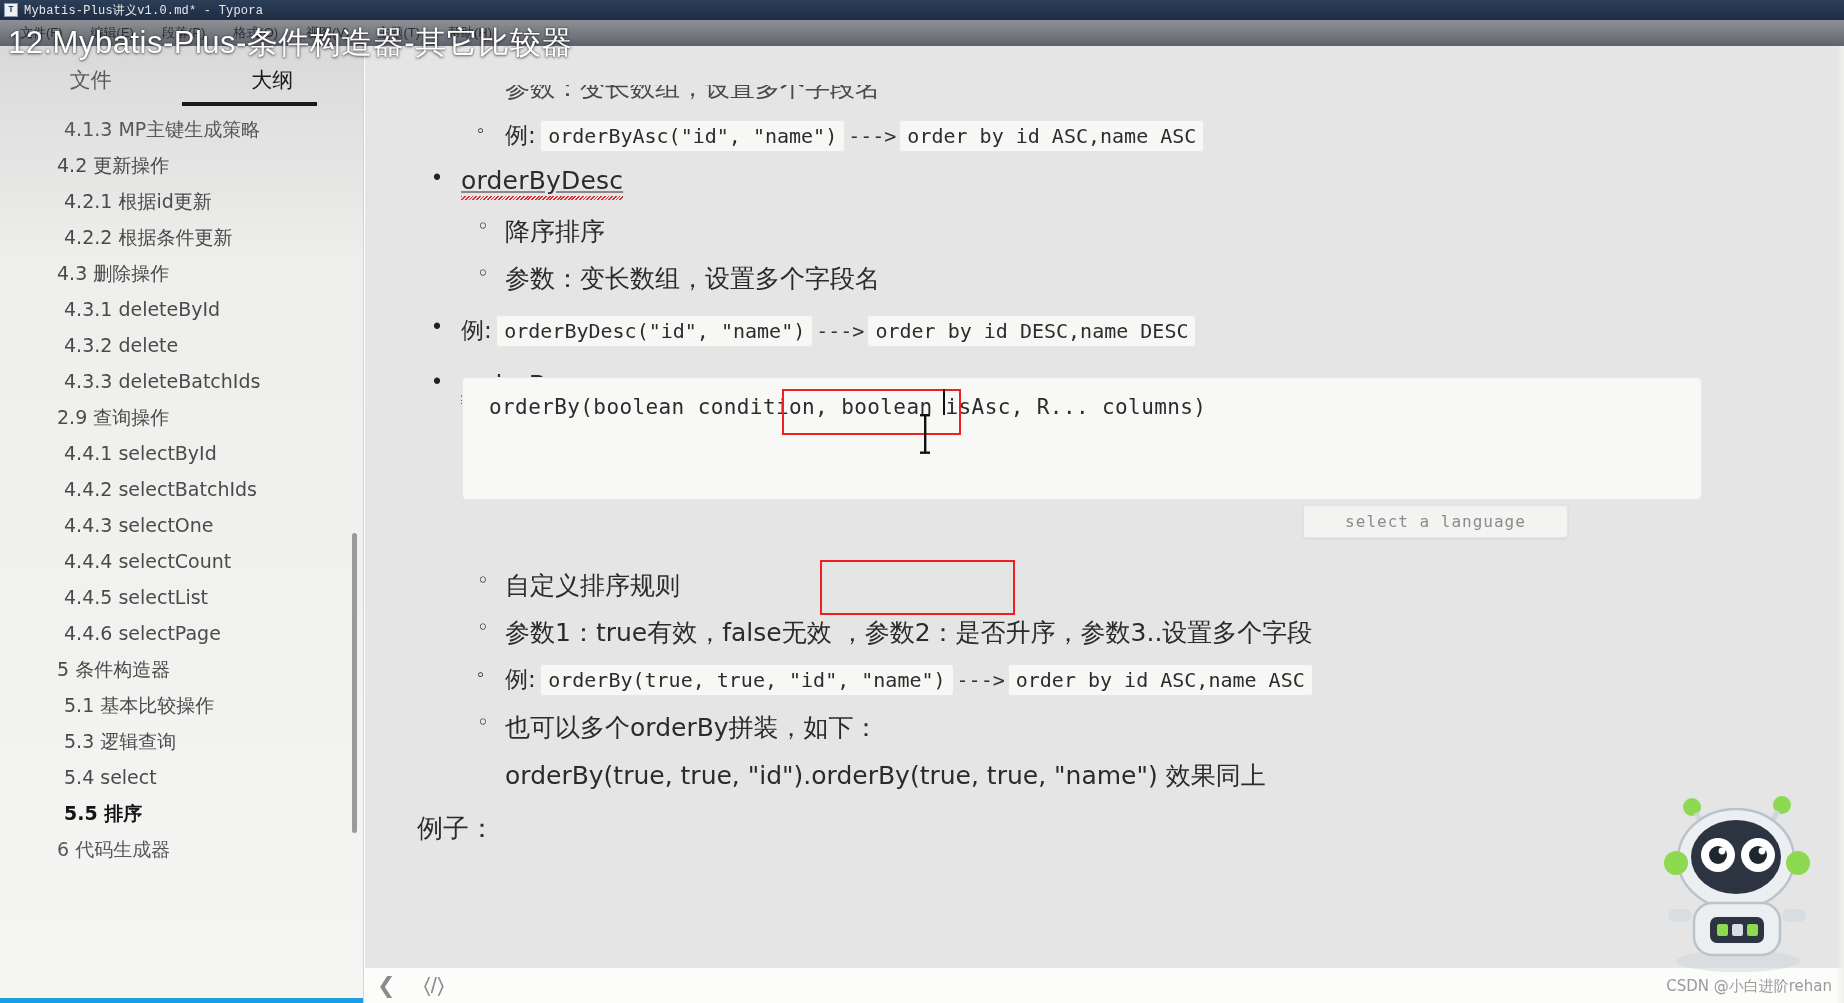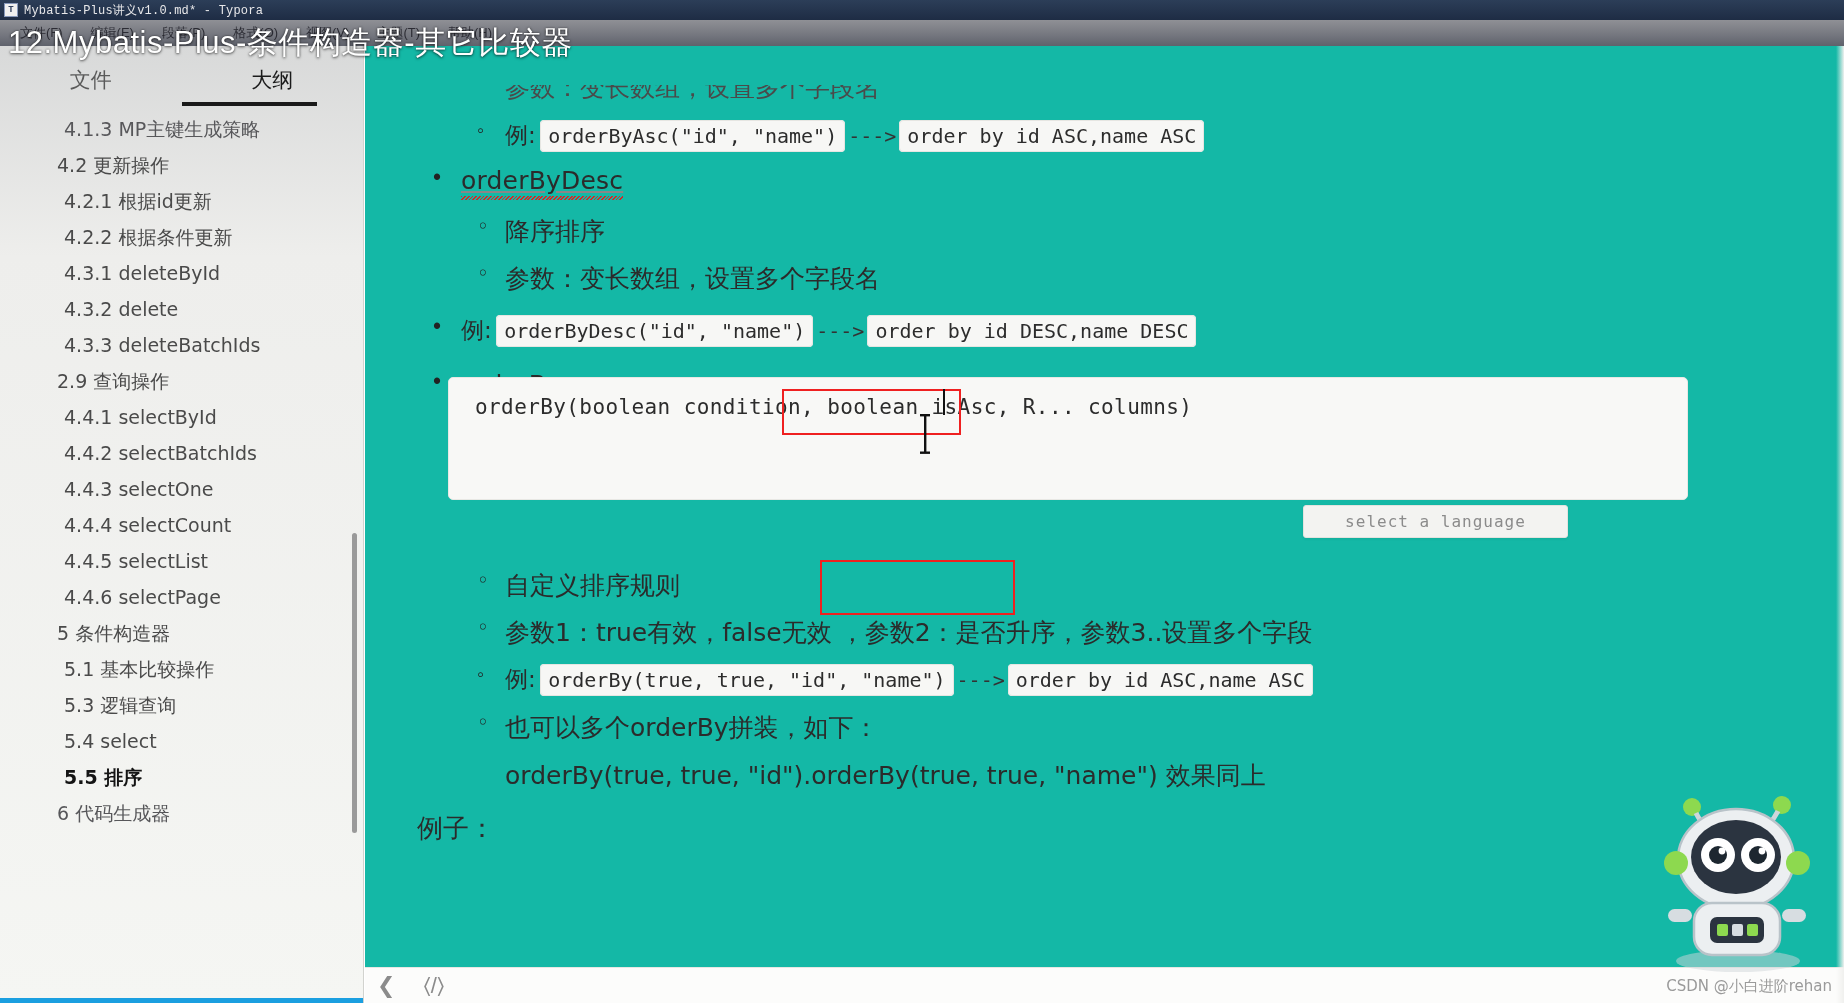--- a/index.html
+++ b/index.html
@@ -73,21 +73,21 @@
   .sb-item.clipped { color:#57575a; }
 
   .sb-scrollbar {
     position: absolute; right: 6px; top: 487px; width: 5px; height: 300px;
     background: #9a9a9a; border-radius: 3px;
   }
 
   
   .editor {
     position: absolute; top: 46px; left: 365px; width: 1479px; height: 957px;
-    background: #14b8a6; overflow: hidden;
+    background: #e5e5e5; overflow: hidden;
   }
   .doc { position: relative; padding: 0 30px 0 50px; }
 
   .ln { position: absolute; white-space: nowrap; }
 
   .cn { font-family: "DejaVu Sans","Liberation Sans", sans-serif; color: #2b2b2b; }
 
   .bullet-d::before {
     content: "•"; position: absolute; left: -28px; top: -2px; font-size: 23px; color:#222;
   }
@@ -201,20 +201,21 @@
   <div class="sidebar">
     <div class="sb-tabs">
       <div class="sb-tab">文件</div>
       <div class="sb-tab active">大纲</div>
     </div>
     <div class="sb-list">
       <div class="sb-item lvl2 clipped">4.1.3 MP主键生成策略</div>
       <div class="sb-item lvl1">4.2 更新操作</div>
       <div class="sb-item lvl2">4.2.1 根据id更新</div>
       <div class="sb-item lvl2">4.2.2 根据条件更新</div>
+      <div class="sb-item lvl1">4.3 删除操作</div>
       <div class="sb-item lvl2">4.3.1 deleteById</div>
       <div class="sb-item lvl2">4.3.2 delete</div>
       <div class="sb-item lvl2">4.3.3 deleteBatchIds</div>
       <div class="sb-item lvl1">2.9 查询操作</div>
       <div class="sb-item lvl2">4.4.1 selectById</div>
       <div class="sb-item lvl2">4.4.2 selectBatchIds</div>
       <div class="sb-item lvl2">4.4.3 selectOne</div>
       <div class="sb-item lvl2">4.4.4 selectCount</div>
       <div class="sb-item lvl2">4.4.5 selectList</div>
       <div class="sb-item lvl2">4.4.6 selectPage</div>
@@ -263,21 +264,21 @@
         <code class="inl">orderBy(true, true, "id", "name")</code><span class="arrow">---&gt;</span><code class="inl">order by id ASC,name ASC</code>
       </div>
 
       <div class="ln bullet-c cn" style="left:140px; top:665px; font-size:25px;">也可以多个orderBy拼装，如下：</div>
       <div class="ln cn" style="left:140px; top:713px; font-size:25px;">orderBy(true, true, "id").orderBy(true, true, "name") 效果同上</div>
 
       <div class="ln cn" style="left:52px; top:765px; font-size:26px;">例子：</div>
 
     </div>
 
-    <div class="codeblock" style="left:83px; top:331px; width:1240px; height:123px;">
+    <div class="codeblock" style="left:97px; top:331px; width:1240px; height:123px;">
       <div class="cline">orderBy(boolean condition, boolean isAsc, R... columns)</div>
     </div>
 
     <div class="lang-pop" style="left:938px; top:459px;">
       <span>select a language</span>
     </div>
   </div>
 
   <div class="red-box rb1"></div>
   <div class="red-box rb2"></div>

